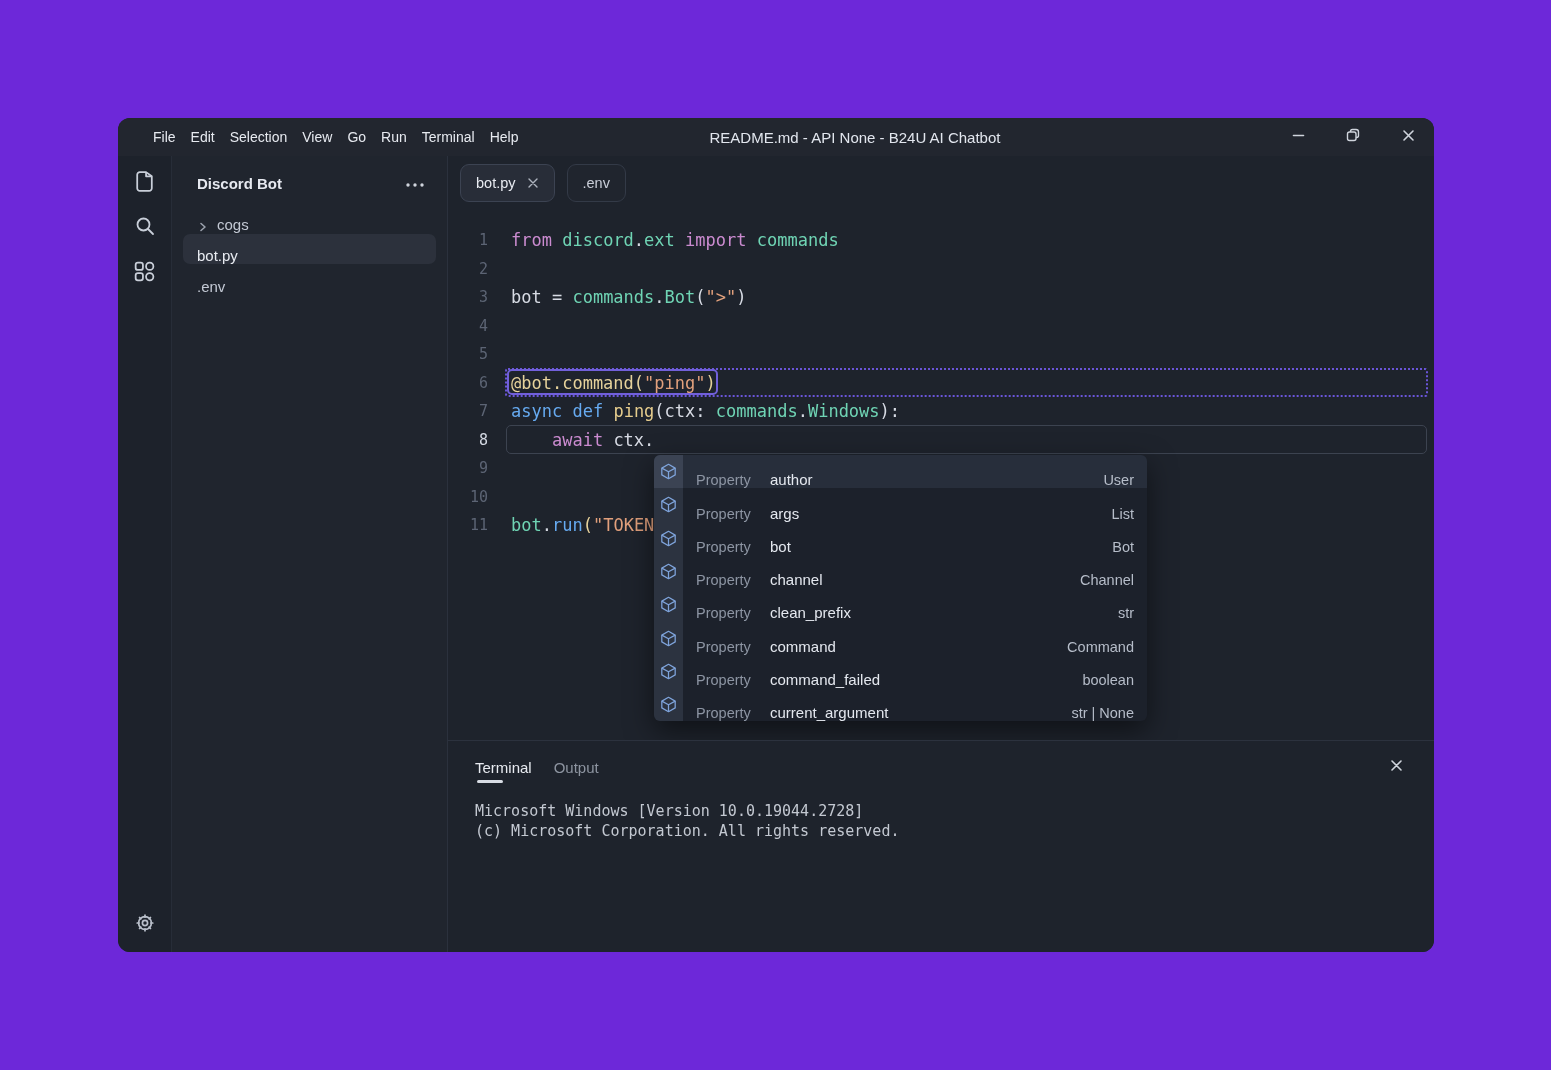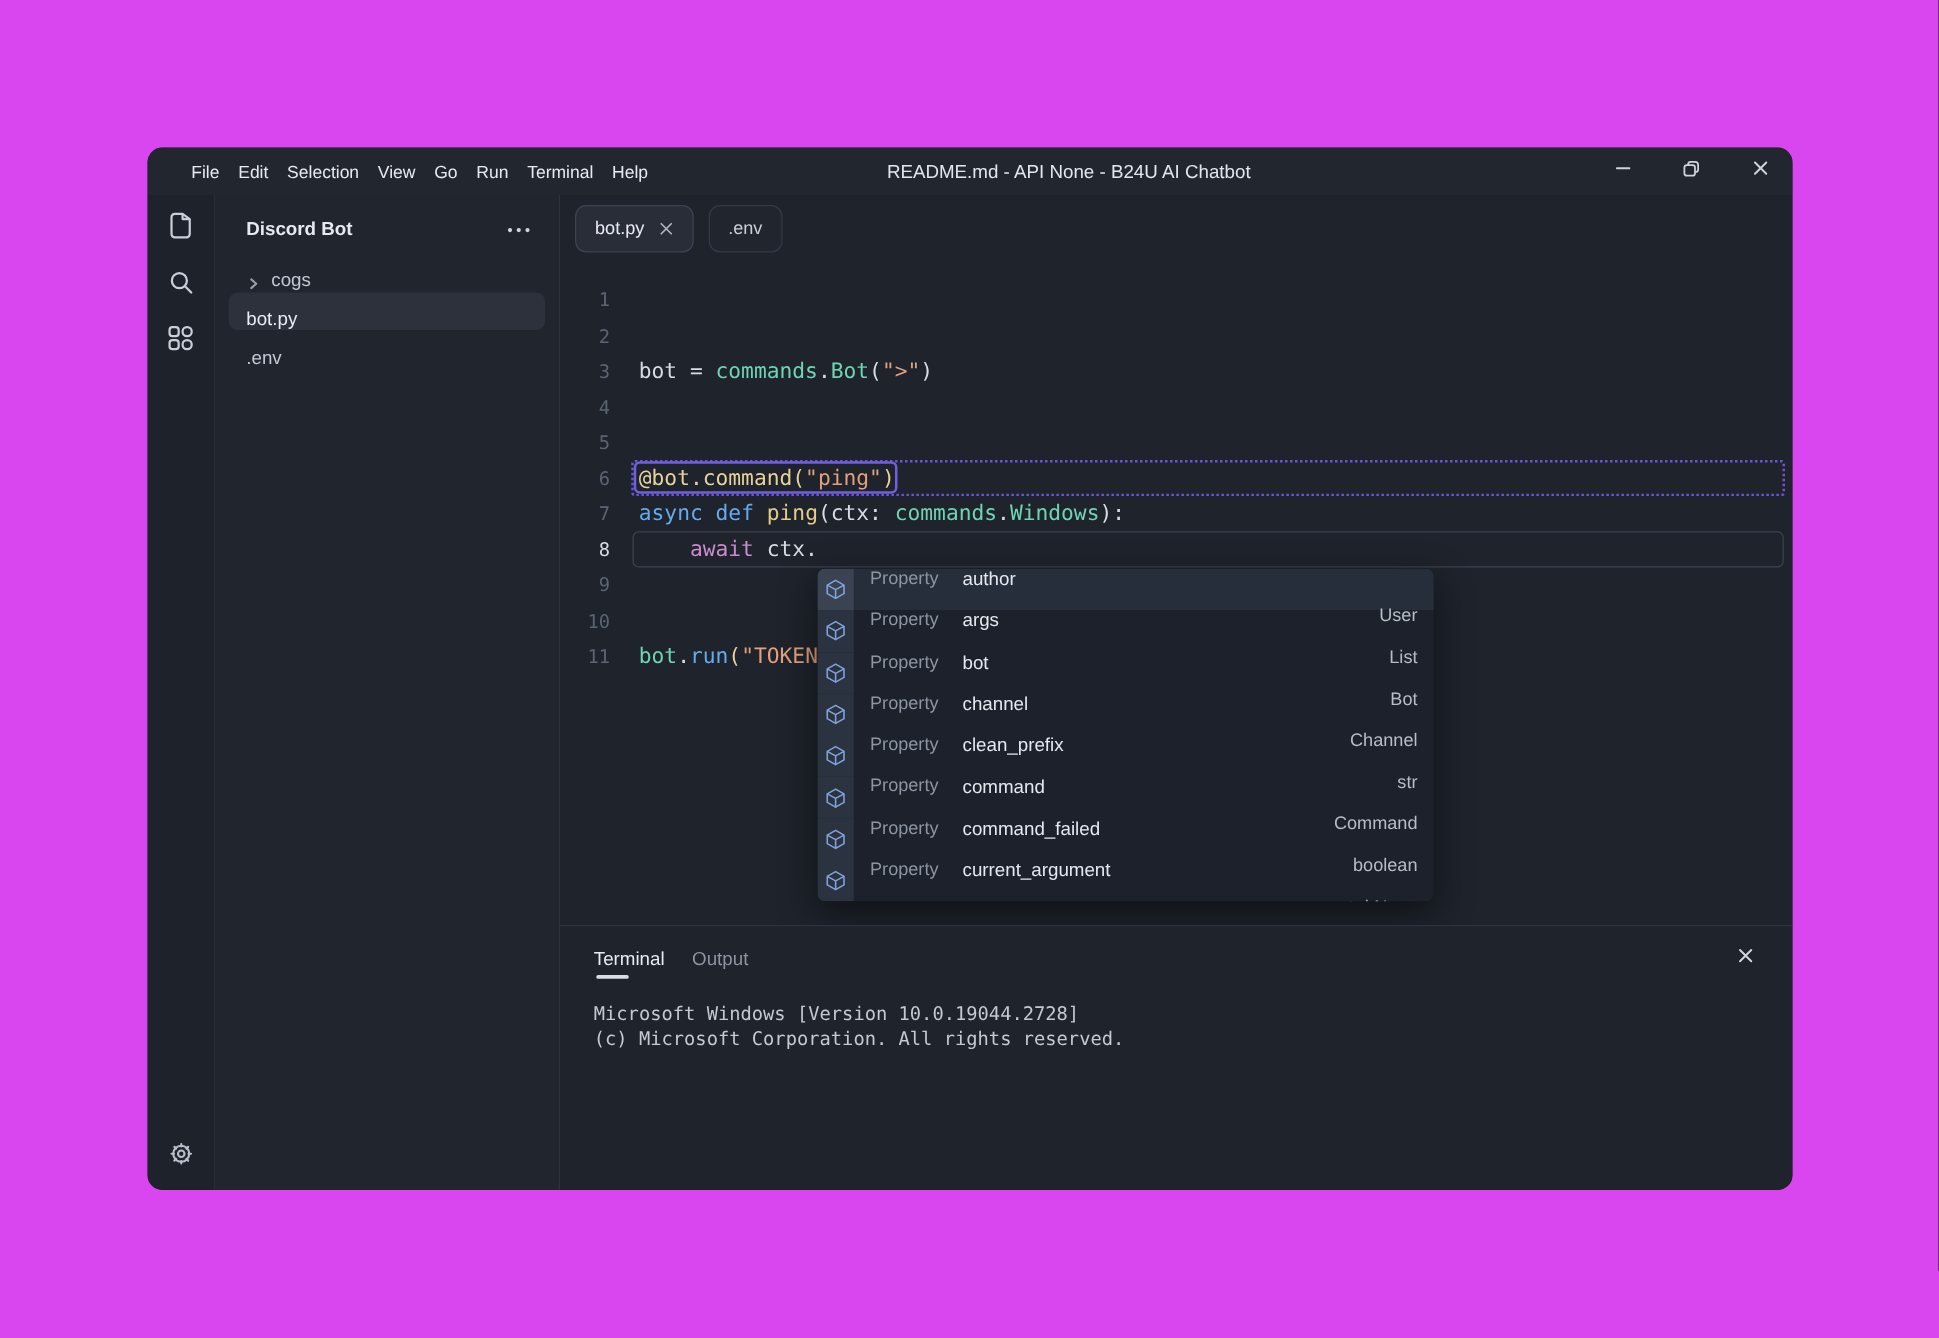--- a/index.html
+++ b/index.html
@@ -1,17 +1,17 @@
 <!DOCTYPE html>
 <html><head>
 <meta charset="utf-8">
 <style>
   * { margin:0; padding:0; box-sizing:border-box; }
   html,body { background:#000; }
-  .stage { position:relative; width:1551px; height:1070px; background:#d946ef; overflow:hidden;
+  .stage { position:relative; width:1551px; height:1070px; background:#6d28d9; overflow:hidden;
            font-family:"Liberation Sans", sans-serif; }
   .window { position:absolute; left:118px; top:118px; width:1316px; height:834px;
             background:#1f242d; border-radius:12px; overflow:hidden; display:flex; flex-direction:column; }
 
   
   .titlebar { flex:0 0 38px; background:#22262f; display:flex; align-items:center; position:relative; }
   .gem { margin-left:14px; display:flex; }
   .menus { display:flex; margin-left:20px; gap:13px; }
   .menu-item { color:#e7eaf0; font-size:14px; padding:2px 1px; cursor:default; }
   .win-title { position:absolute; left:737px; transform:translateX(-50%); color:#e2e6ee; font-size:15px; white-space:nowrap; }
@@ -53,21 +53,21 @@
 
   .deco-dotted { position:absolute; left:57px; right:6px; top:158px; height:29px;
                  border:2px dotted #6a55d8; border-radius:3px; z-index:0; }
   .deco-solid  { position:absolute; left:59px; top:159px; width:211px; height:26px;
                  border:2px solid #7160da; border-radius:5px; z-index:2; }
   .deco-curline{ position:absolute; left:58px; right:7px; top:215px; height:29px;
                  border:1px solid #3c4350; border-radius:5px; z-index:0; }
 
   .autocomplete { position:absolute; left:206px; top:245px; width:493px; background:#1c212b;
                   border-radius:6px; overflow:hidden; z-index:5; box-shadow:0 10px 28px rgba(0,0,0,.5); }
-  .ac-row { display:flex; align-items:flex-start; height:33.3px; }
+  .ac-row { display:flex; align-items:flex-end; height:33.3px; }
   .ac-icon { flex:0 0 29px; height:100%; background:#2c3340; display:flex; align-items:center; justify-content:center; }
   .ac-row.sel { background:#272e3b; }
   .ac-row.sel .ac-icon { background:#3b4353; }
   .ac-kind { color:#8d95a3; font-size:14.5px; margin-left:13px; width:74px; }
   .ac-name { color:#e4e8ef; font-size:15px; }
   .ac-type { margin-left:auto; margin-right:13px; color:#b6bdc9; font-size:14.5px;margin-top:30px; }
 
   
   .terminal { flex:0 0 212px; border-top:1px solid #2c323e; display:flex; flex-direction:column; }
   .term-header { display:flex; align-items:center; height:46px; padding:6px 30px 0 27px; }
@@ -194,20 +194,21 @@
               <span>.env</span>
             </div>
           </div>
 
         <div class="editor">
           <div class="deco-dotted"></div>
           <div class="deco-curline"></div>
           <div id="code">
               <div class="code-line">
                 <span class="ln">1</span>
+                <span class="code-text"><span class="tk-kw">from</span><span class="tk-fg"> </span><span class="tk-type">discord</span><span class="tk-fg">.</span><span class="tk-type">ext</span><span class="tk-fg"> </span><span class="tk-kw">import</span><span class="tk-fg"> </span><span class="tk-type">commands</span></span>
               </div>
               <div class="code-line">
                 <span class="ln">2</span>
                 <span class="code-text"></span>
               </div>
               <div class="code-line">
                 <span class="ln">3</span>
                 <span class="code-text"><span class="tk-fg">bot = </span><span class="tk-type">commands</span><span class="tk-fg">.</span><span class="tk-type">Bot</span><span class="tk-fg">(</span><span class="tk-str">"&gt;"</span><span class="tk-fg">)</span></span>
               </div>
               <div class="code-line">

